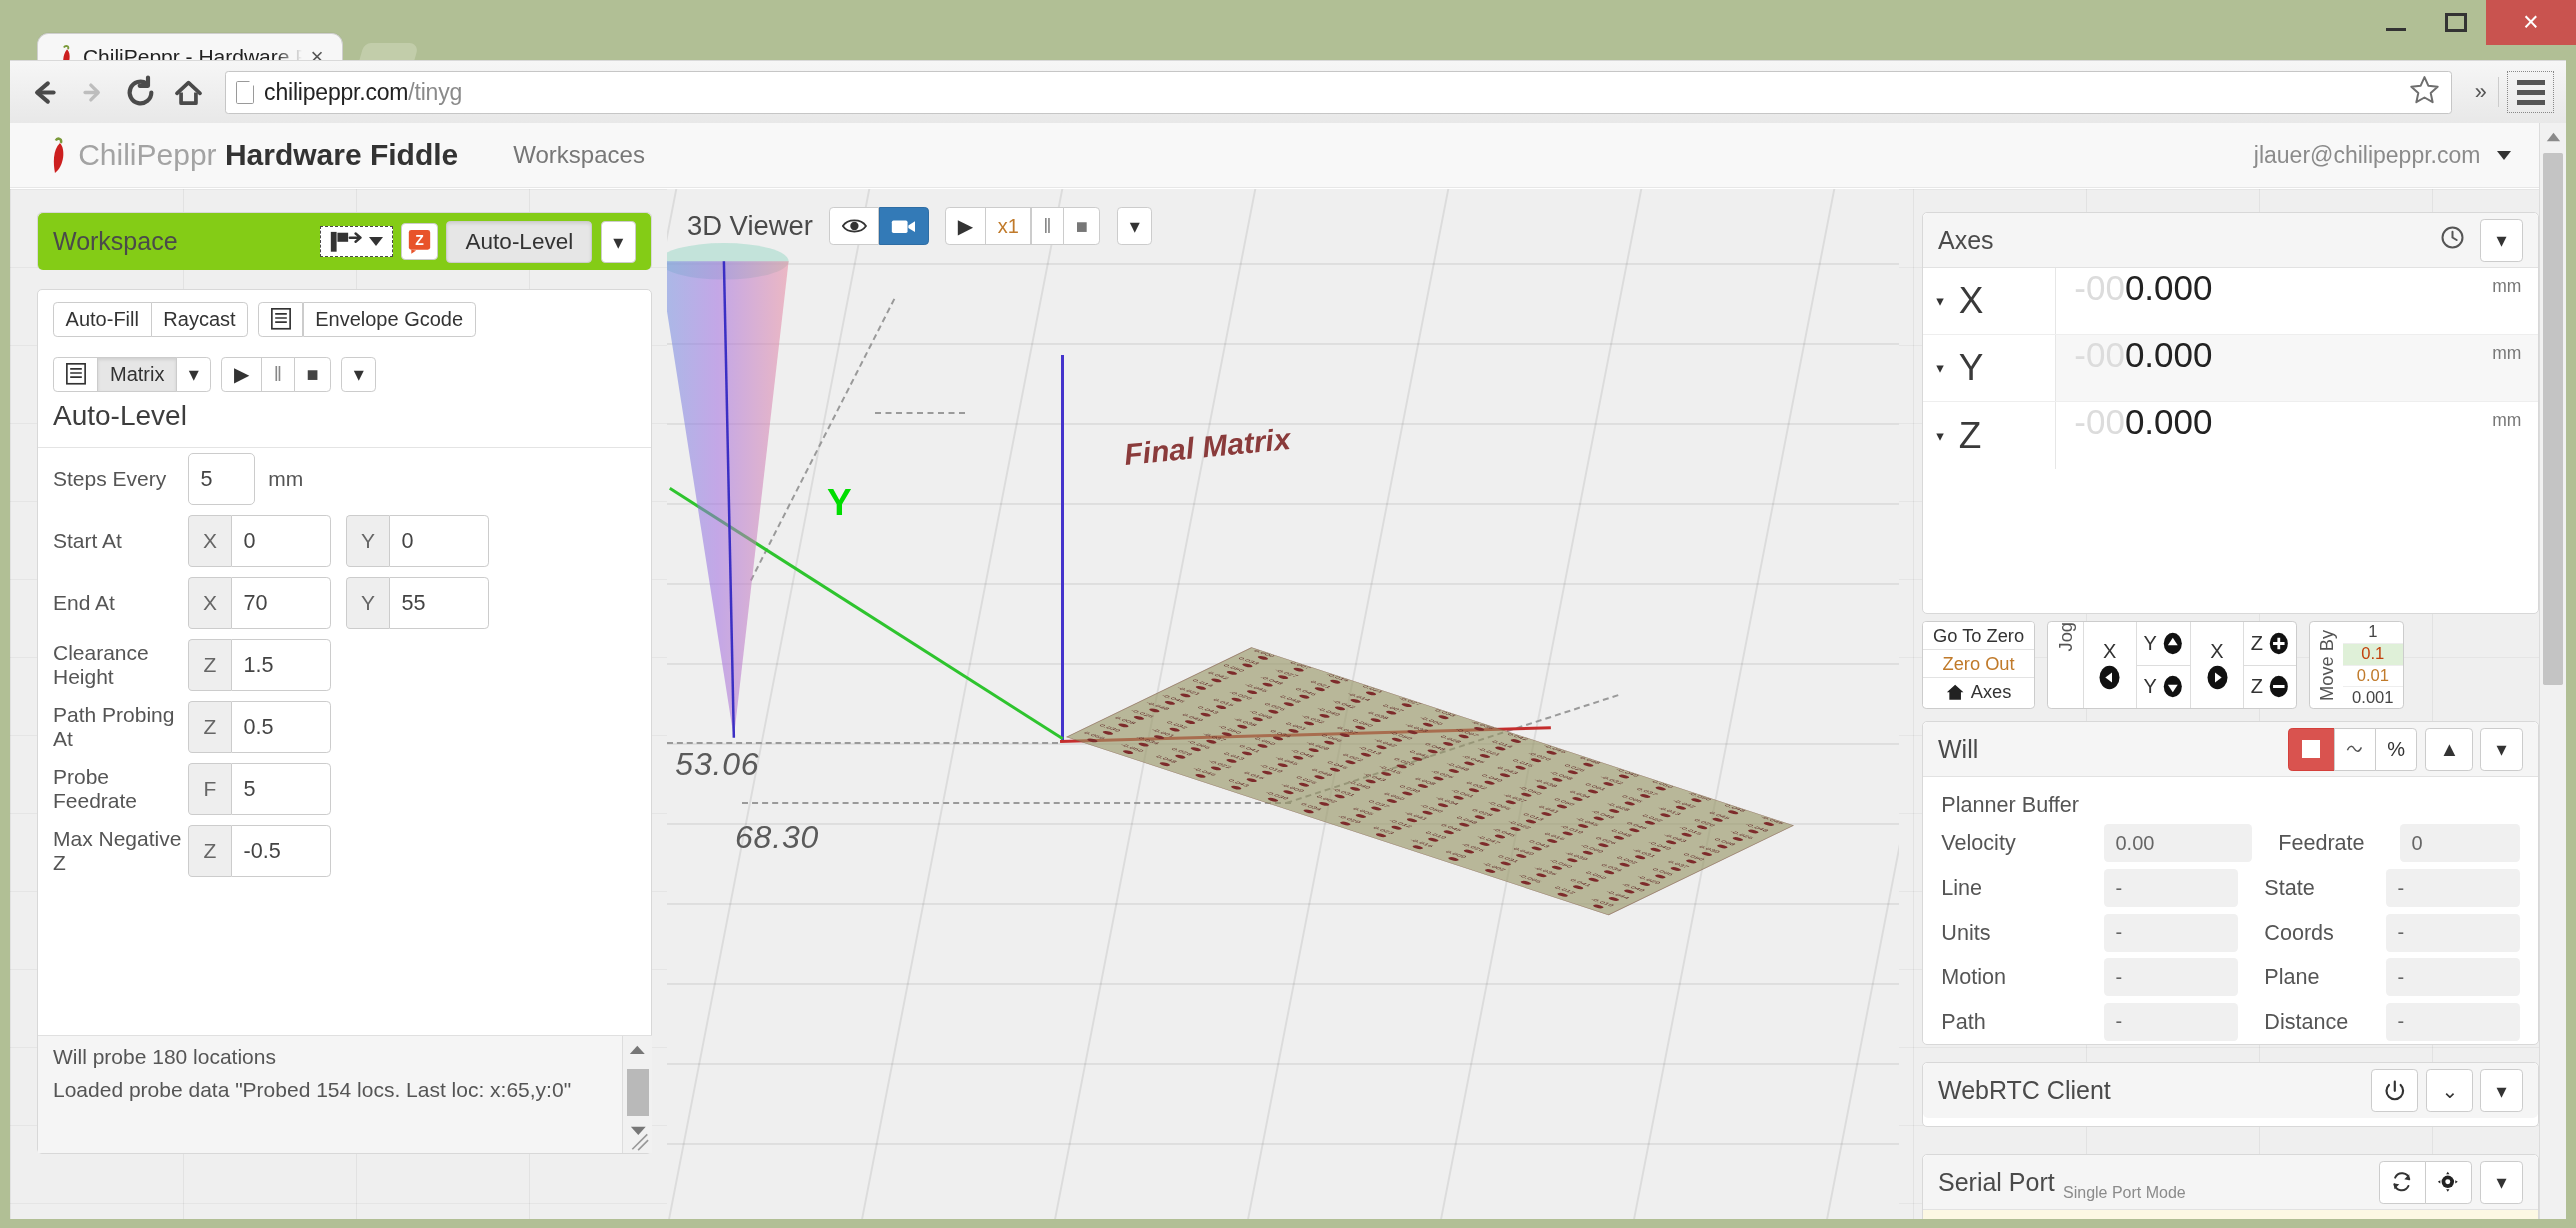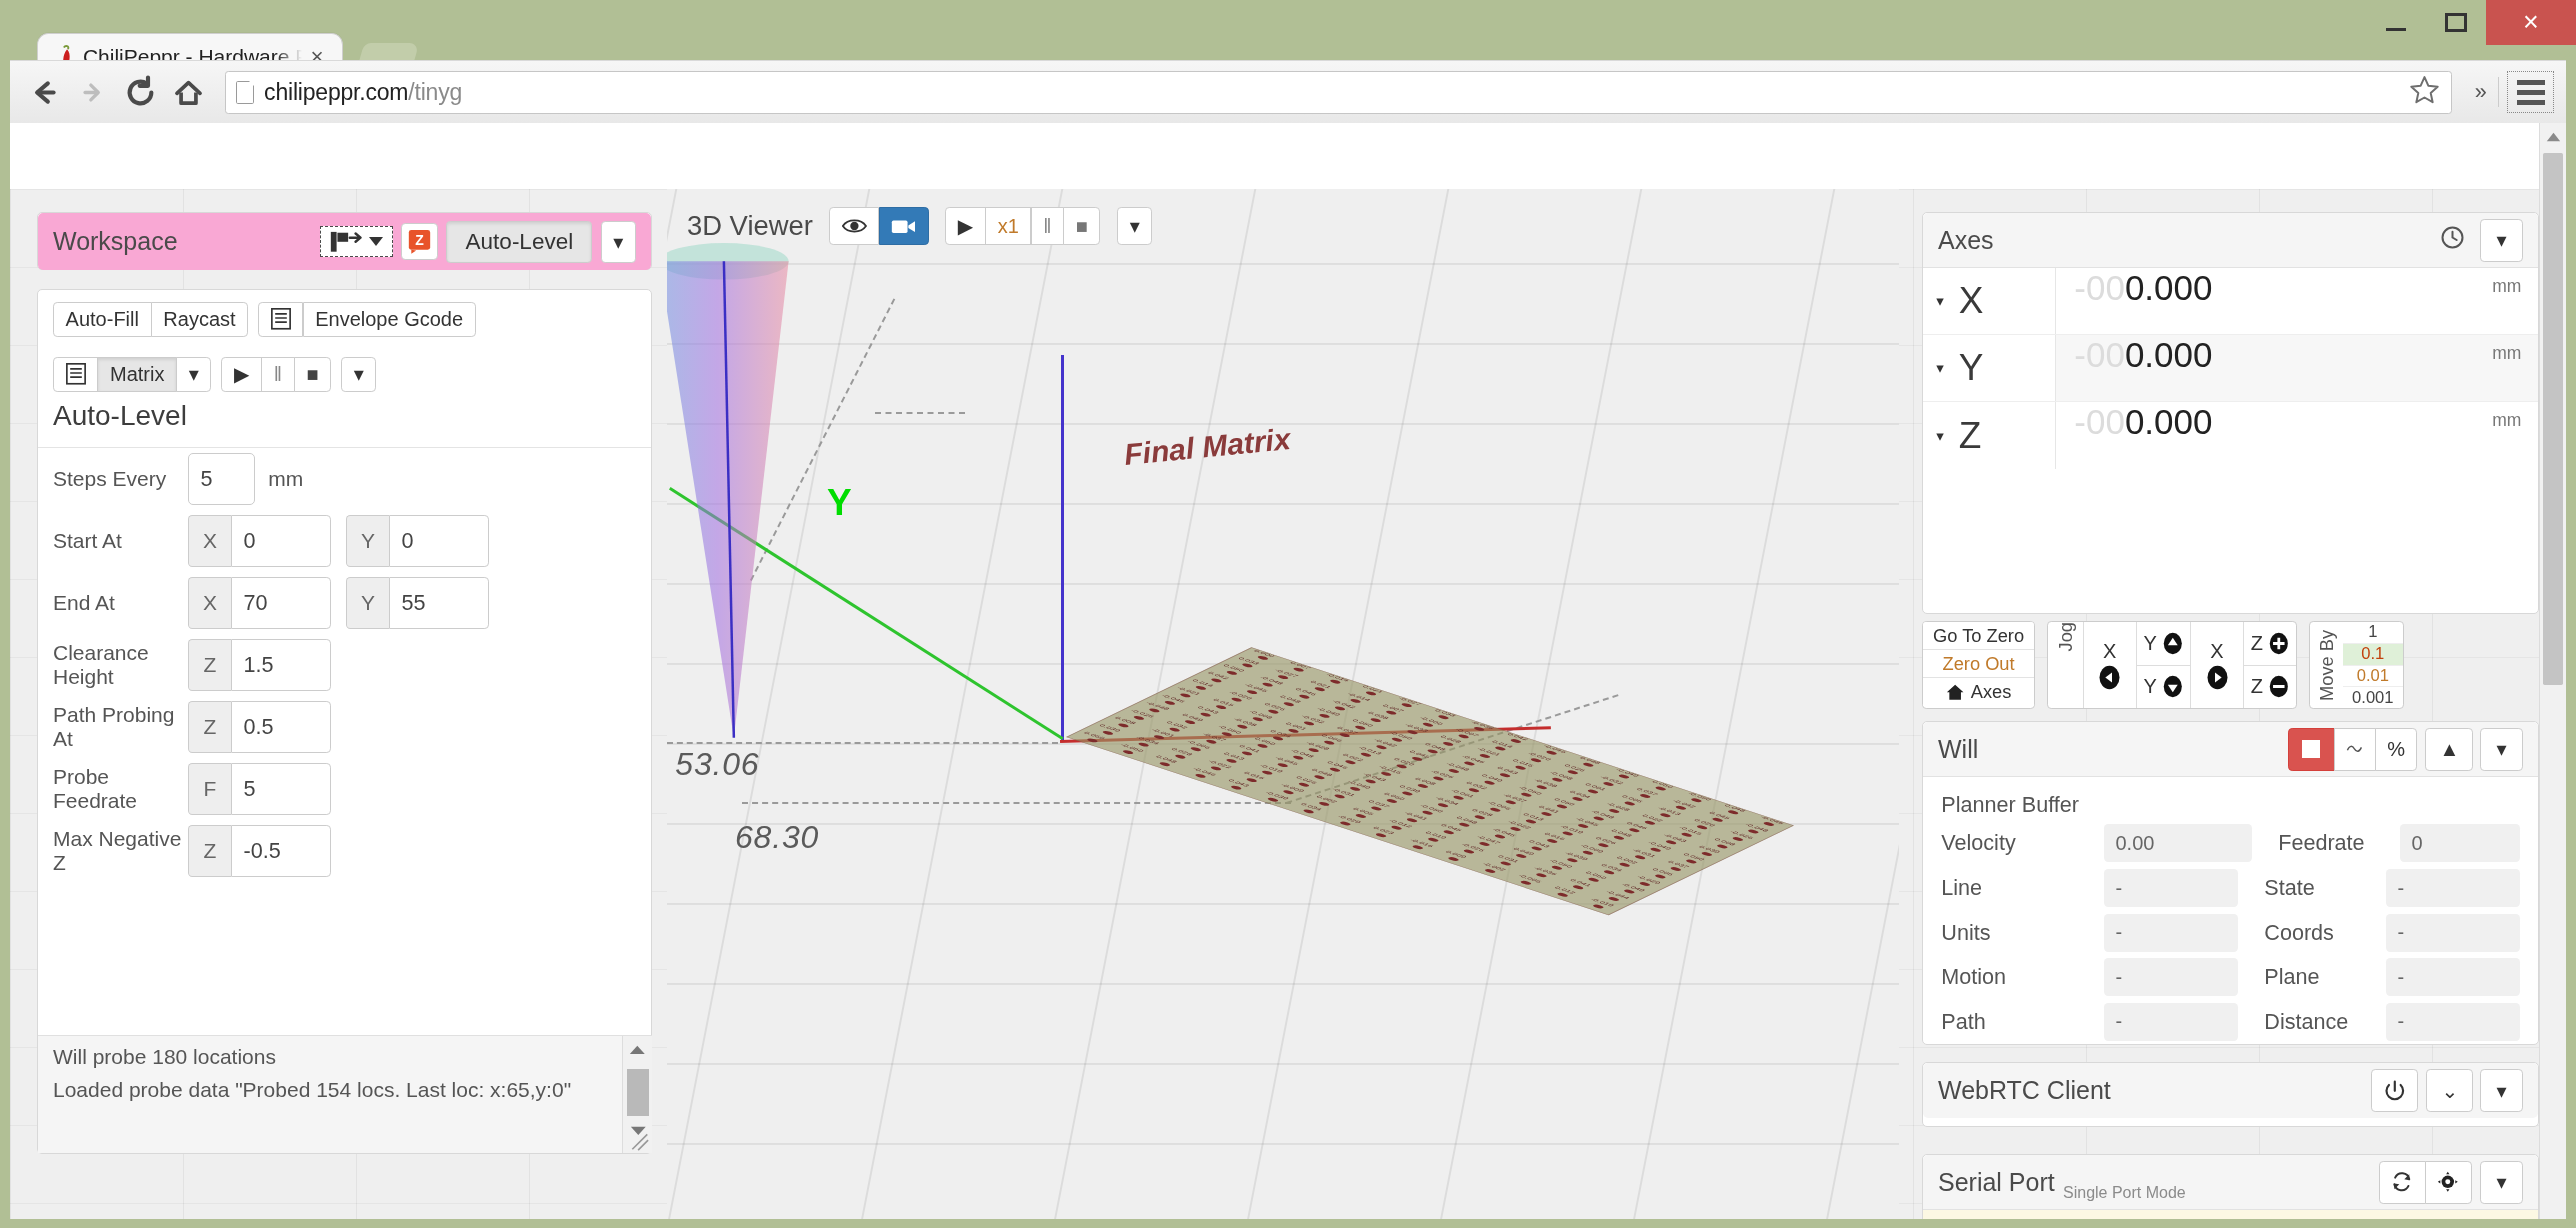--- a/index.html
+++ b/index.html
@@ -125,21 +125,21 @@
   .btn.active { background:#e6e6e6; box-shadow: inset 0 1.7px 3.3px rgba(0,0,0,0.1); }
   .btn.blue { background:#337ab7; border-color:#2e6da4; color:#fff; }
   .btn.red { background:#d9534f; border-color:#d43f3a; color:#fff; }
   .bgroup { display:inline-flex; }
   .bgroup .btn { border-radius:0; margin-left:-0.8px; }
   .bgroup .btn:first-child { border-radius:4.2px 0 0 4.2px; margin-left:0;}
   .bgroup .btn:last-child { border-radius:0 4.2px 4.2px 0;}
 
   
   #ws-panel { left:27px; top:23px; width:615px; height:58px; }
-  #ws-head { height:57px; border-bottom:none; border-radius:5px; background:#f9a8d4;}
+  #ws-head { height:57px; border-bottom:none; border-radius:5px; background:#84cc16;}
   #ws-tools { margin-left:auto; display:flex; align-items:center; gap:8.3px; }
   #ws-export { border:1.7px dashed #4a4a4a; padding:3.3px 8.3px; display:flex; align-items:center; gap:6.7px; background:#fff; cursor:pointer;}
   #zbtn { width:37px; height:37px; background:#fff; border:0.8px solid #ccc; border-radius:4.2px; display:flex;align-items:center;justify-content:center;cursor:pointer;}
 
   
   #al-panel { left:27px; top:100px; width:615px; height:865px; }
   #al-toolbar { padding:11.6px 15px 0 15px; display:flex; flex-wrap:wrap; gap:10px; }
   #al-title { font-size:28px; color:#3d3d3d; padding:8.3px 15px 3.3px 15px;}
   #al-sep { height:0.8px; background:#e4e4e4; margin:11.6px 0 0 0; }
   #al-note { font-size:21px; color:#555; padding:18.3px 15px 0 15px; }
@@ -340,20 +340,35 @@
     <div id="tb-divider"></div>
     <div id="menu-btn">
       <i></i>
         <i></i>
         <i></i>
     </div>
   </div>
 
   <div id="viewport">
 
+    <div id="navbar">
+      <div id="brand">
+        <svg id="brand-pepper" viewBox="0 0 26 44">
+          <path d="M13 4 C15 0 21 1.5 19 7" stroke="#7a9a3a" stroke-width="3" fill="none"></path>
+          <path d="M18 7 C25 14 23 35 12 43 C10 32 9 16 18 7 Z" fill="#cc1f1f"></path>
+        </svg>
+        <span id="brand-chili">ChiliPeppr</span>
+        <span id="brand-hw">Hardware Fiddle</span>
+      </div>
+      <div id="nav-workspaces">Workspaces</div>
+      <div id="nav-user">
+        <span>jlauer@chilipeppr.com</span>
+        <span class="caret"></span>
+      </div>
+    </div>
 
     <div id="appbody">
 
       <div id="viewer">
         <div id="floor"></div>
 
         <svg id="cone" viewBox="0 0 200 608">
           <defs>
             <linearGradient id="cg" x1="0" y1="0" x2="1" y2="0">
               <stop offset="0%" stop-color="#6d8fe0" stop-opacity="0.55"></stop>

